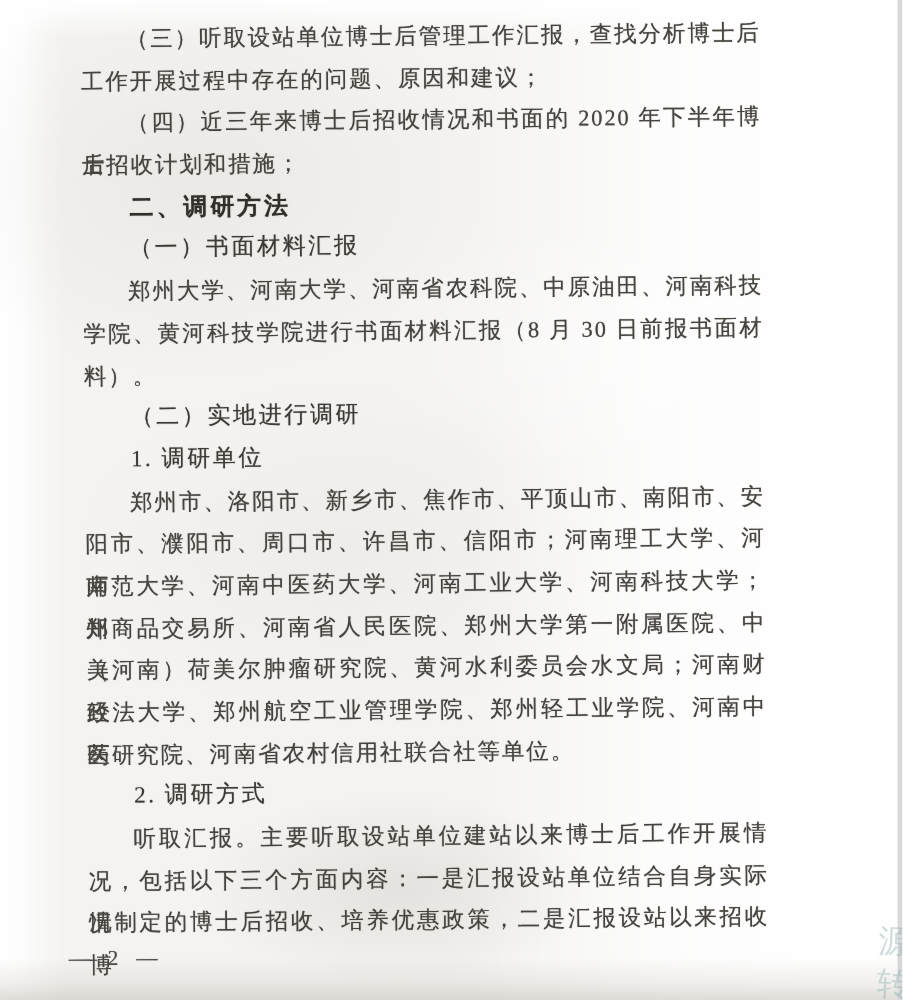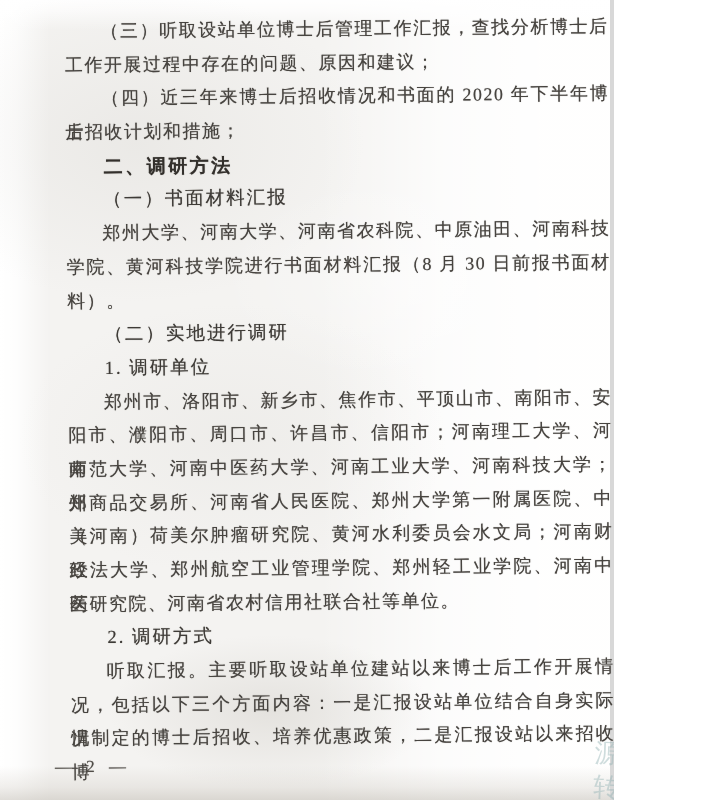--- a/index.html
+++ b/index.html
@@ -2,21 +2,21 @@
 <html style="--paper-gray: #f4f3f1; --edge-strip: #d8d8d8; --text-color: #474440; --heading-color: #33302c; --watermark-color: rgba(141,175,176,0.42);"><head>
 <meta charset="utf-8">
 <style>
   html, body {
     margin: 0;
     padding: 0;
     background: #ffffff;
   }
   .page {
     position: relative;
-    width: 614px;
+    width: 722px;
     height: 800px;
     overflow: hidden;
     background: var(--paper-gray, #f4f3f1);
     font-family: "Liberation Serif", "DejaVu Serif", serif;
   }
   .shade {
     position: absolute;
     inset: 0;
     pointer-events: none;
   }

